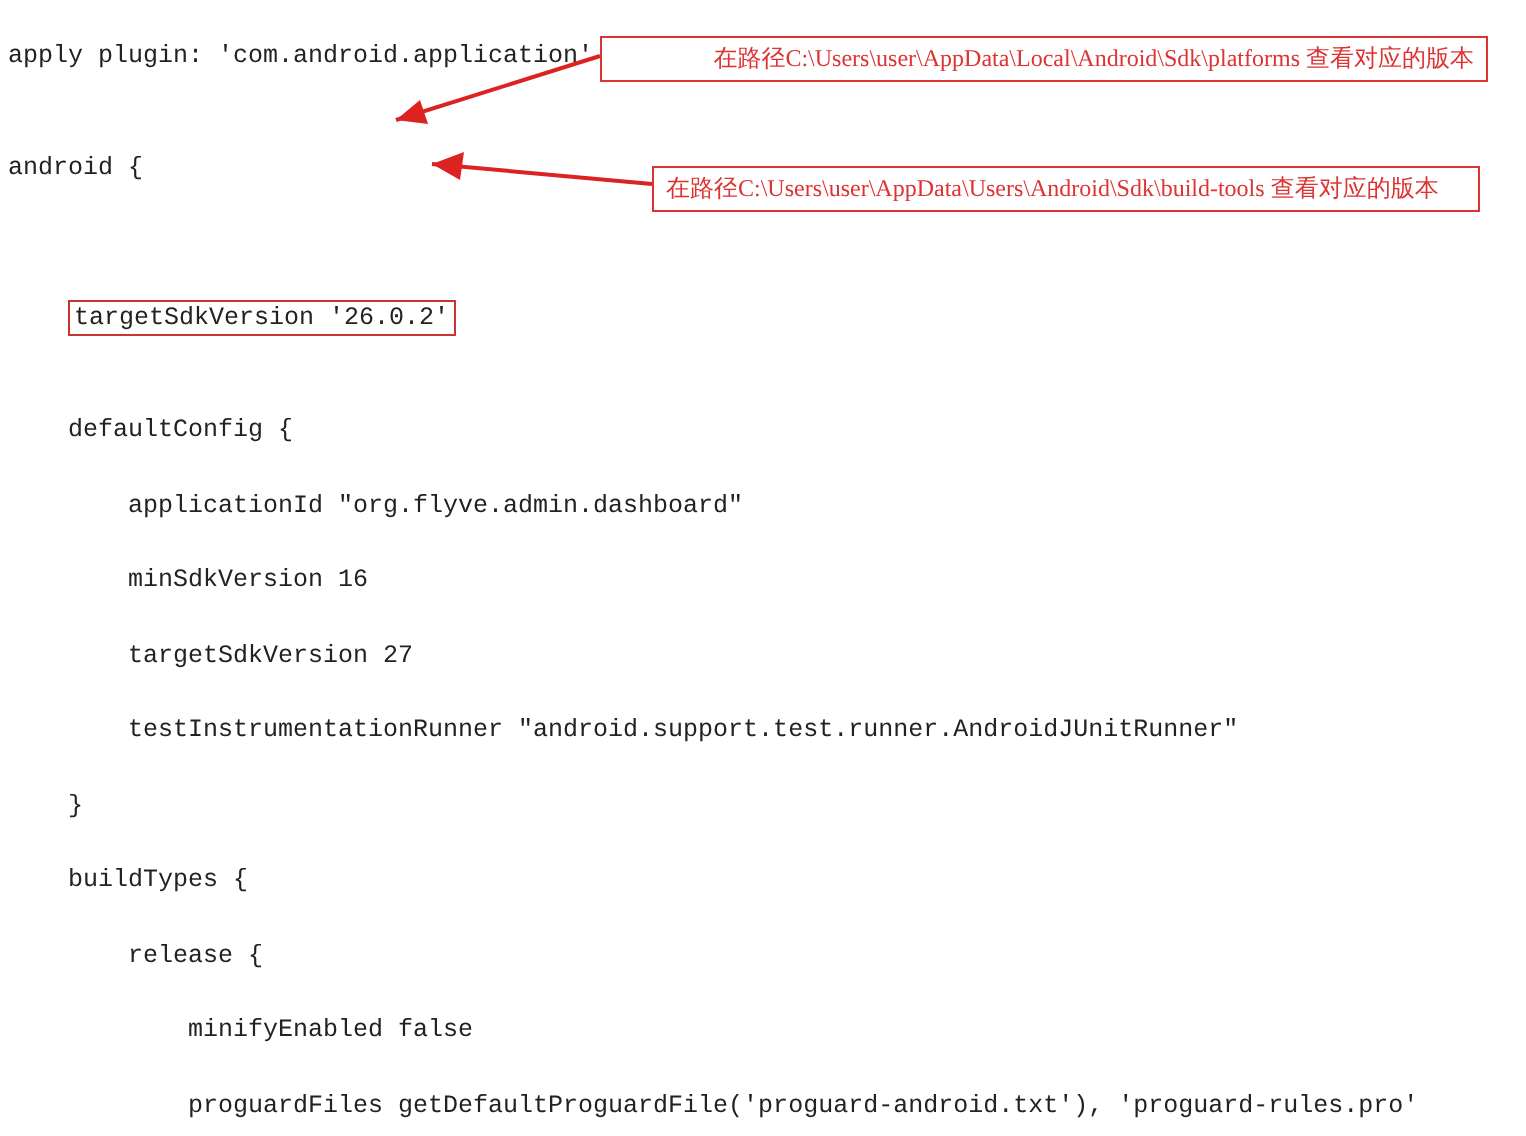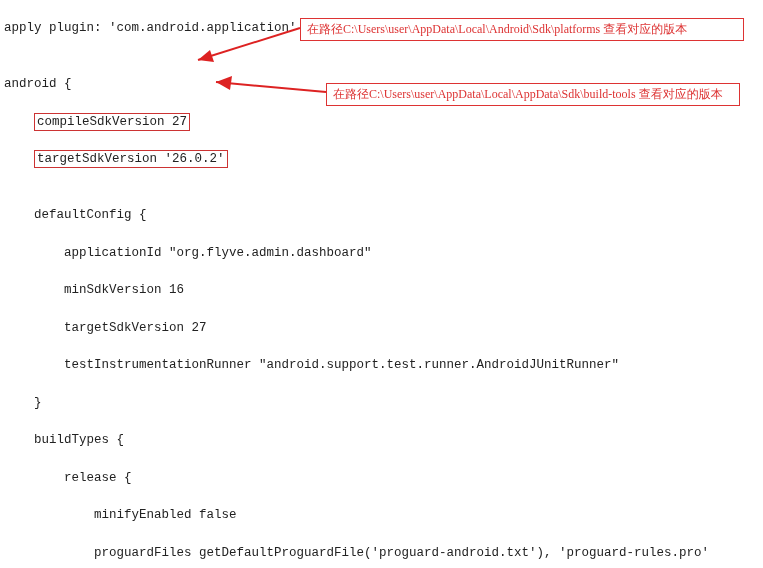--- a/index.html
+++ b/index.html
@@ -57,21 +57,21 @@
     fill: #d22;
   }
 </style>
 </head>
 <body>
 
 <div class="code-pane">
 <span class="code-line">apply plugin: 'com.android.application'</span>
 <span class="code-line"></span>
 <span class="code-line">android {</span>
-<span class="code-line"><span>    </span><span class="hl">compileSdkVersion 27</span></span>
+<span class="code-line"><span>    </span></span>
 <span class="code-line"><span>    </span><span class="hl">targetSdkVersion '26.0.2'</span></span>
 <span class="code-line"></span>
 <span class="code-line">    defaultConfig {</span>
 <span class="code-line">        applicationId "org.flyve.admin.dashboard"</span>
 <span class="code-line">        minSdkVersion 16</span>
 <span class="code-line">        targetSdkVersion 27</span>
 <span class="code-line">        testInstrumentationRunner "android.support.test.runner.AndroidJUnitRunner"</span>
 <span class="code-line">    }</span>
 <span class="code-line">    buildTypes {</span>
 <span class="code-line">        release {</span>
@@ -92,22 +92,22 @@
 
 
 
 <span class="code-line"></span>
 
 
 
 
 </div>
 
-<div class="annot" style="left:300px; top:18px; width:430px;">在路径C:\Users\user\AppData\Local\Android\Sdk\platforms 查看对应的版本</div>
-<div class="annot" style="left:326px; top:83px; width:400px;">在路径C:\Users\user\AppData\Local\AppData\Sdk\build-tools 查看对应的版本</div>
+<div class="annot" style="left:300px; top:18px; width:430px;text-align:right;">在路径C:\Users\user\AppData\Local\Android\Sdk\platforms 查看对应的版本</div>
+<div class="annot" style="left:326px; top:83px; width:400px;">在路径C:\Users\user\AppData\Users\Android\Sdk\build-tools 查看对应的版本</div>
 
 <svg class="arrow" style="left:0;top:0;width:763px;height:200px;">
   <line x1="300" y1="28" x2="198" y2="60"></line>
   <polygon points="198,60 210,50 214,62"></polygon>
 </svg>
 <svg class="arrow" style="left:0;top:0;width:763px;height:200px;">
   <line x1="326" y1="92" x2="216" y2="82"></line>
   <polygon points="216,82 232,76 230,90"></polygon>
 </svg>
 

